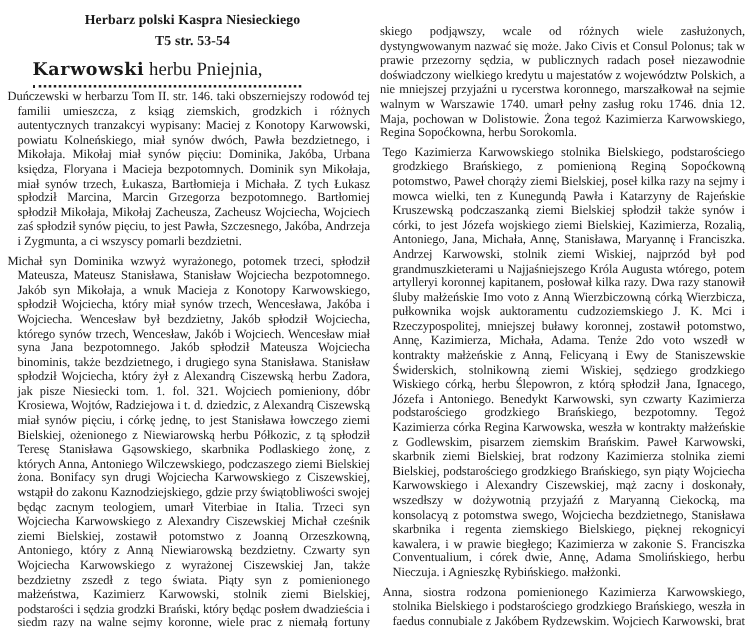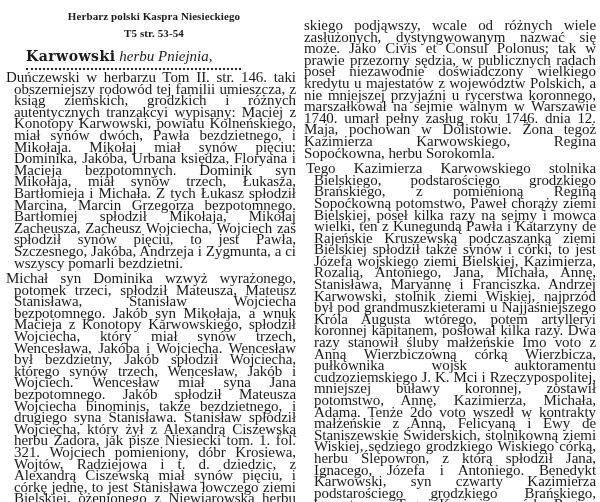--- a/index.html
+++ b/index.html
@@ -14,27 +14,27 @@
   .col-left { left: 4px; }
   .col-right { left: 304px; top: 18px; }
   .title {
     text-align: center; font-weight: bold; font-size: 11px; line-height: 17px;
     margin: 8px 0 0 0; padding-left: 8px; letter-spacing: 0.1px;
   }
   .heading {
     margin: 6px 0 0 22px; font-size: 15px; line-height: 17px;
   }
   .heading .name { font-weight: 900; font-family: "DejaVu Serif", serif; letter-spacing: 0.5px; font-size: 14px; }
-  .heading .arms { font-style: italic; }
+  .heading .arms { }
   .sep {
     margin: 3px 0 0 22px; width: 215px; height: 0;
     border-top: 2px dotted #222;
   }
   .para {
-    font-size: 15px; line-height: 11.6px; text-align: justify;
+    font-size: 10px; line-height: 11.6px; text-align: justify;
     text-indent: -8px; padding-left: 10px; margin: 2px 0 0 0;
     letter-spacing: -0.05px;
   }
   .para + .para { margin-top: 4px; }
 </style>
 </head>
 <body>
 
 <div class="col col-left">
   <div class="title">

